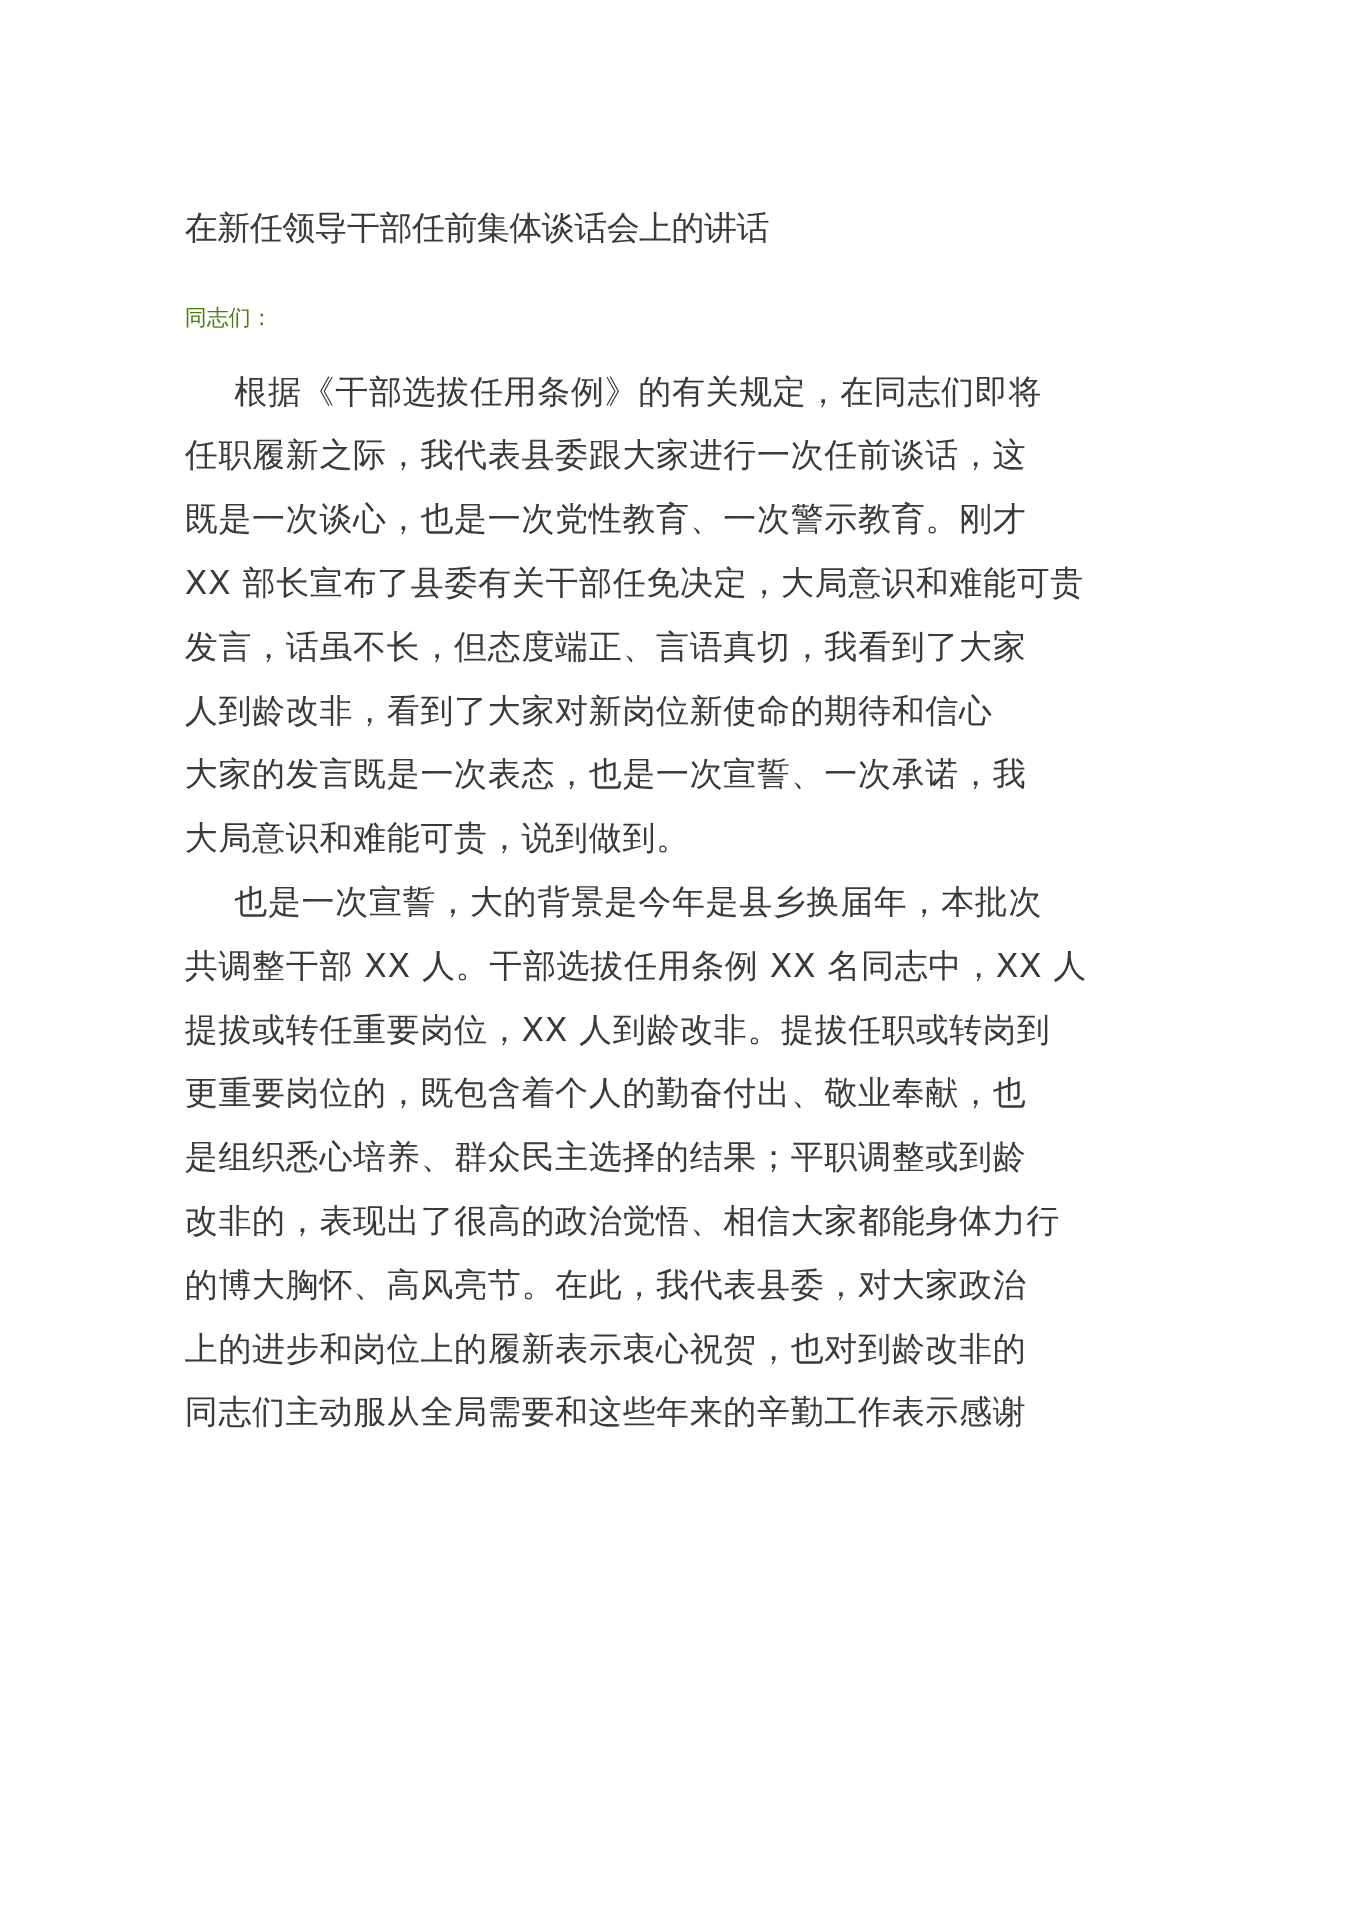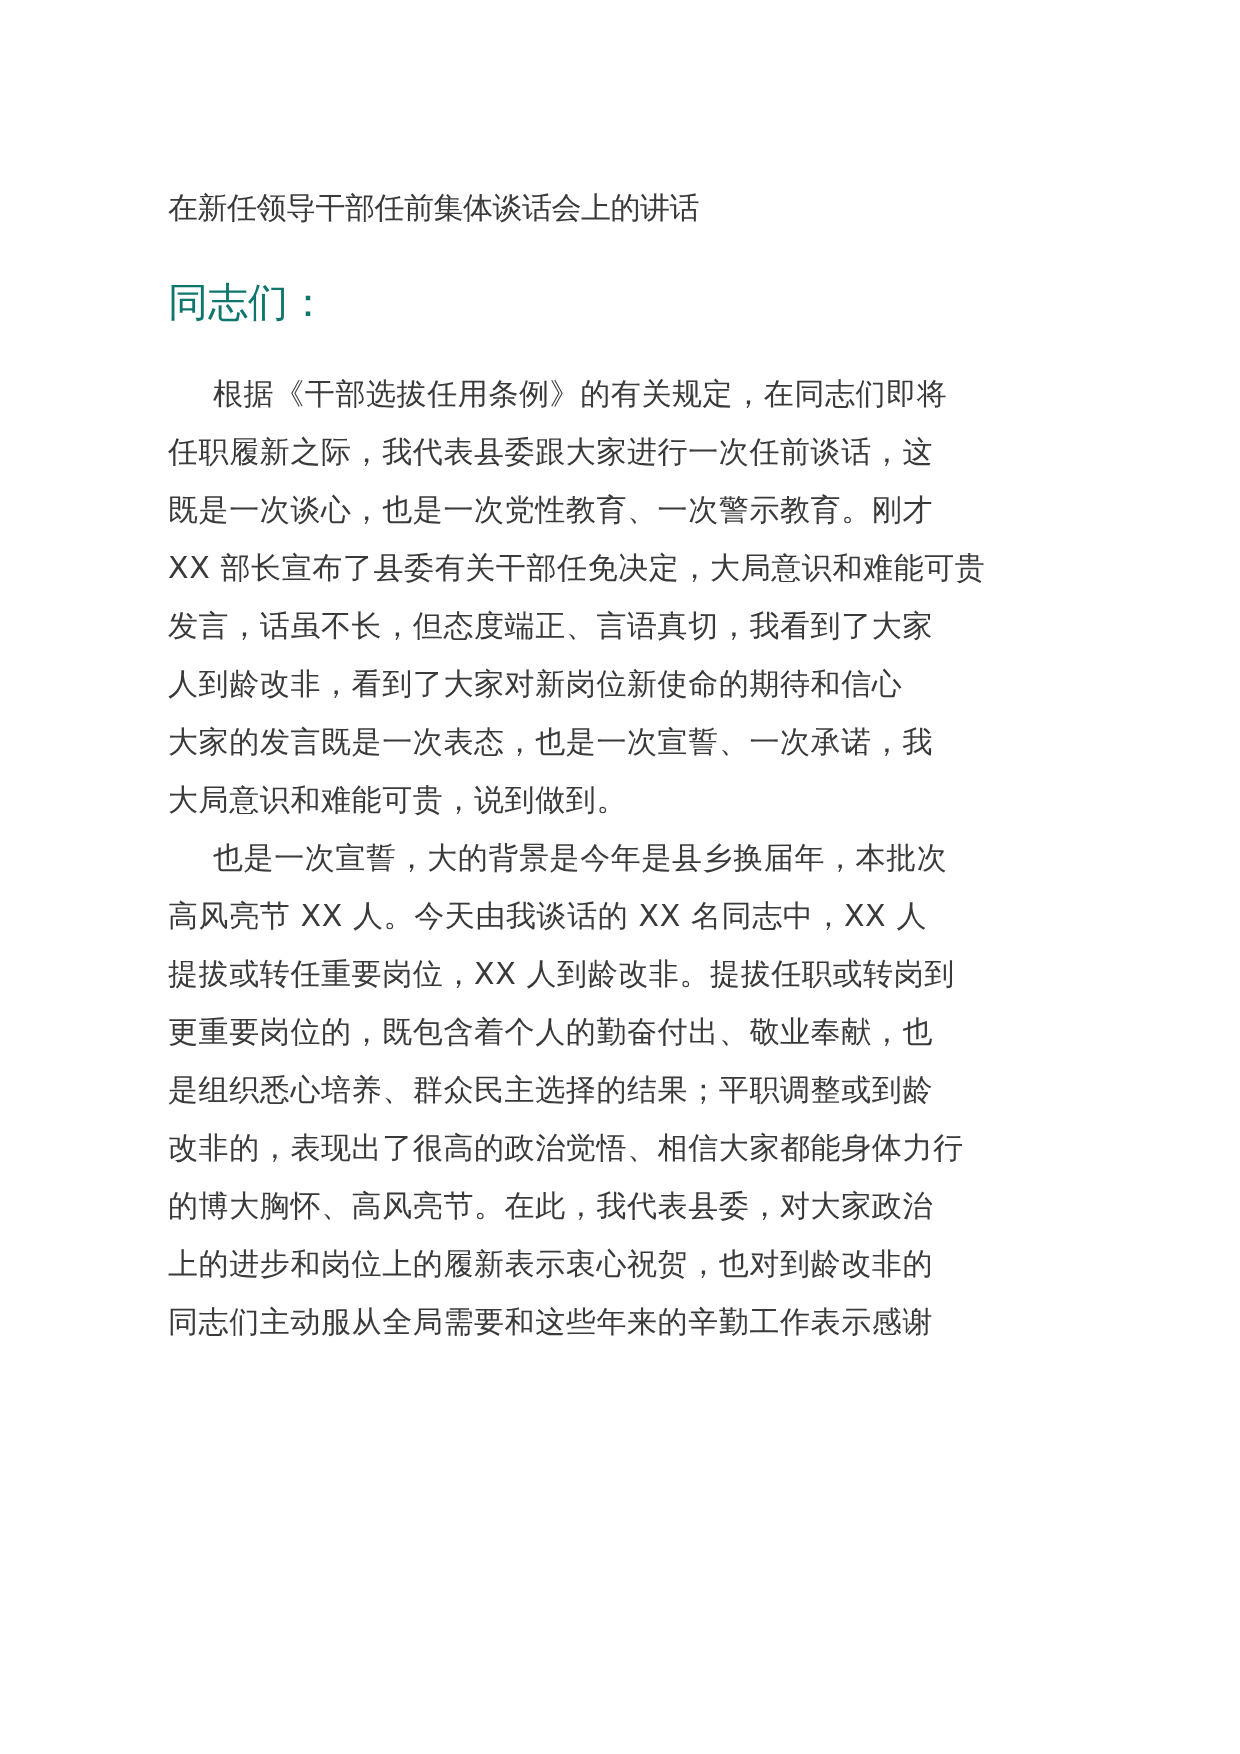--- a/index.html
+++ b/index.html
@@ -26,33 +26,32 @@
       top: 187px;
       left: 0;
       font-size: 30px;
       line-height: 42px;
       white-space: nowrap;
       letter-spacing: -0.5px;
       color: #3a3a3a;
     }
     .salutation {
       position: absolute;
-      top: 281px;
+      top: 267px;
       left: 0;
-      font-size: 40px;
+      font-size: 20px;
       line-height: 42px;
       white-space: nowrap;
-      color: #0f766e;
+      color: #4d7c0f;
     }
     .body-text {
       position: absolute;
       top: 336px;
       left: 0;
       width: 776px;
-      margin-top: 37px;
     }
     .line {
       height: 58px;
       line-height: 42px;
       font-size: 30px;
       white-space: nowrap;
       color: #3a3a3a;
       letter-spacing: 0.6px;
     }
     .indent {
@@ -72,21 +71,21 @@
       <div class="line">任职履新之际，我代表县委跟大家进行一次任前谈话，这</div>
       <div class="line">既是一次谈心，也是一次党性教育、一次警示教育。刚才</div>
       <div class="line">XX 部长宣布了县委有关干部任免决定，大局意识和难能可贵</div>
       <div class="line">发言，话虽不长，但态度端正、言语真切，我看到了大家</div>
       <div class="line">人到龄改非，看到了大家对新岗位新使命的期待和信心</div>
       <div class="line">大家的发言既是一次表态，也是一次宣誓、一次承诺，我</div>
       <div class="line">大局意识和难能可贵，说到做到。</div>
     </div>
     <div>
       <div class="line indent">也是一次宣誓，大的背景是今年是县乡换届年，本批次</div>
-      <div class="line">高风亮节 XX 人。今天由我谈话的 XX 名同志中，XX 人</div>
+      <div class="line">共调整干部 XX 人。干部选拔任用条例 XX 名同志中，XX 人</div>
       <div class="line">提拔或转任重要岗位，XX 人到龄改非。提拔任职或转岗到</div>
       <div class="line">更重要岗位的，既包含着个人的勤奋付出、敬业奉献，也</div>
       <div class="line">是组织悉心培养、群众民主选择的结果；平职调整或到龄</div>
       <div class="line">改非的，表现出了很高的政治觉悟、相信大家都能身体力行</div>
       <div class="line">的博大胸怀、高风亮节。在此，我代表县委，对大家政治</div>
       <div class="line">上的进步和岗位上的履新表示衷心祝贺，也对到龄改非的</div>
       <div class="line">同志们主动服从全局需要和这些年来的辛勤工作表示感谢</div>
     </div>
   </div>
 </div>

